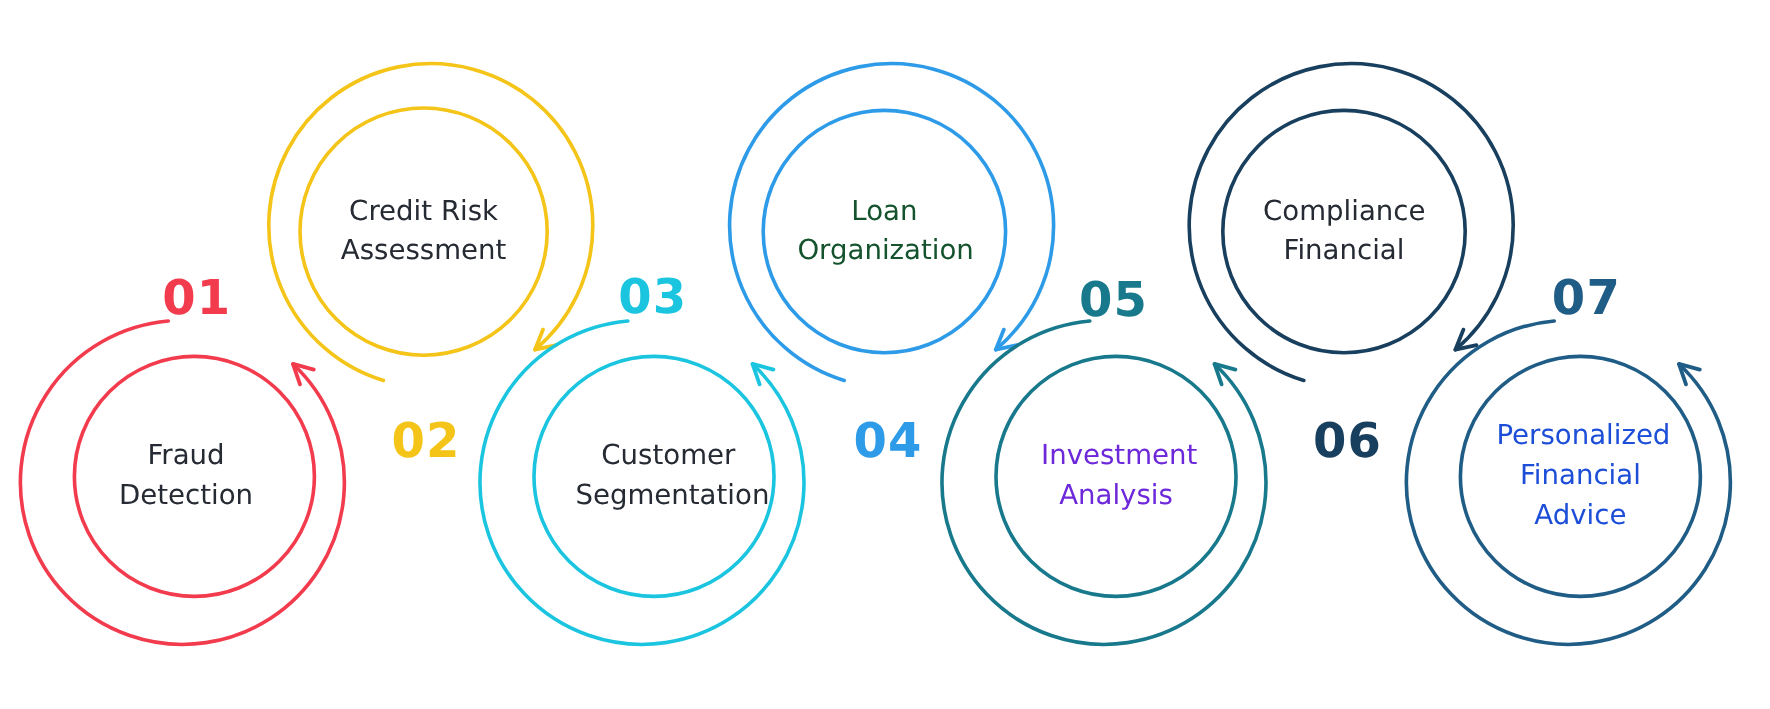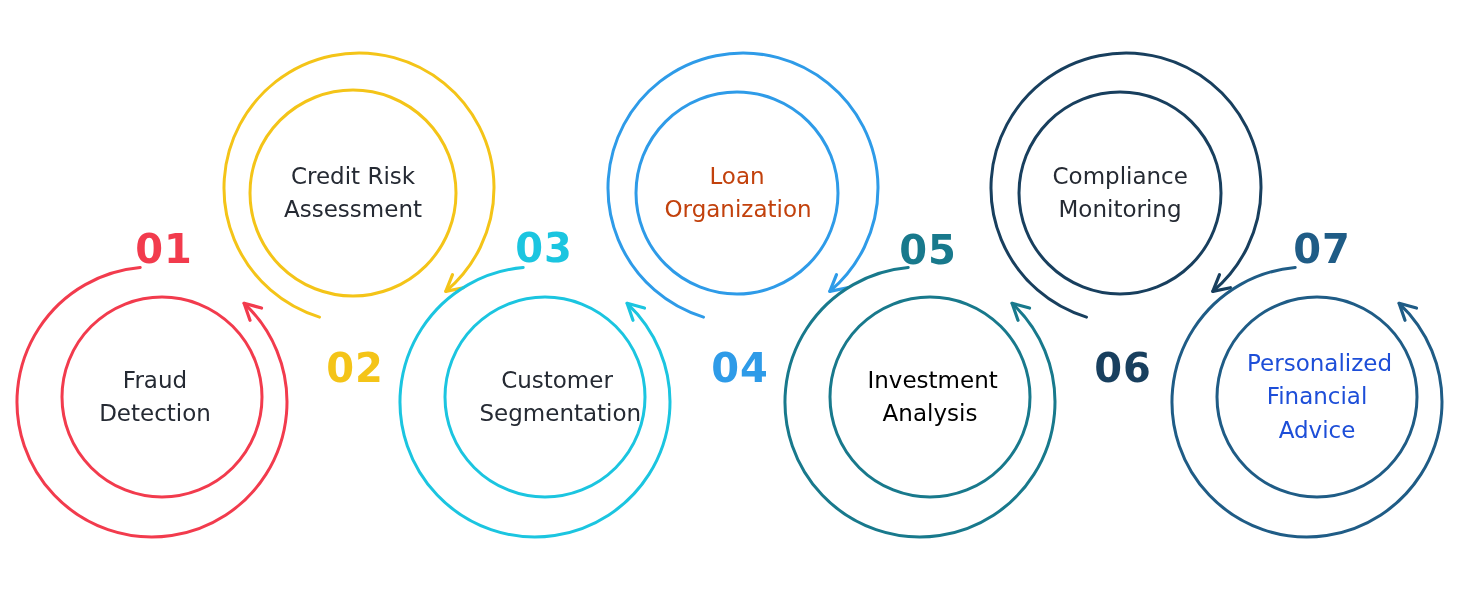--- a/index.html
+++ b/index.html
@@ -118,28 +118,28 @@
 
   <div class="step-label" style="left:253px; top:93px;">
     <span style="max-width: 160px; color: rgb(37, 42, 51);">Credit Risk Assessment</span>
   </div>
 
   <div class="step-label" style="left:445px; top:297px;">
     <span style="max-width: 155px; color: rgb(37, 42, 51); margin-left: 24px;">Customer Segmentation</span>
   </div>
 
   <div class="step-label" style="left:637px; top:93px;">
-    <span style="max-width: 145px; color: #c2410c;">Loan Organization</span>
+    <span style="max-width: 145px; color: #14532d;">Loan Organization</span>
   </div>
 
   <div class="step-label" style="left:830px; top:297px;">
-    <span style="max-width: 125px; color: #000000;">Investment Analysis</span>
+    <span style="max-width: 125px; color: #6d28d9;">Investment Analysis</span>
   </div>
 
   <div class="step-label" style="left:1020px; top:93px;">
-    <span style="max-width: 135px; color: rgb(37, 42, 51);">Compliance Monitoring</span>
+    <span style="max-width: 135px; color: rgb(37, 42, 51);">Compliance Financial</span>
   </div>
 
   <div class="step-label" style="left:1217px; top:297px;">
     <span style="max-width: 140px; color: #1d4ed8;">Personalized Financial Advice</span>
   </div>
 
 </div>
 
 </body></html>

